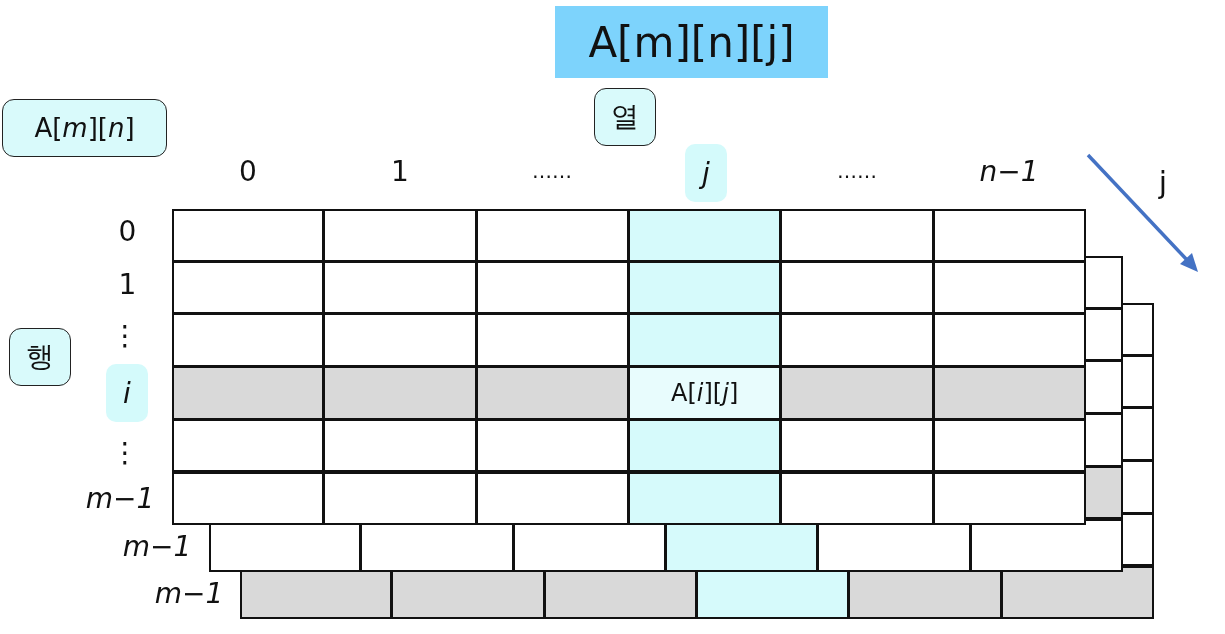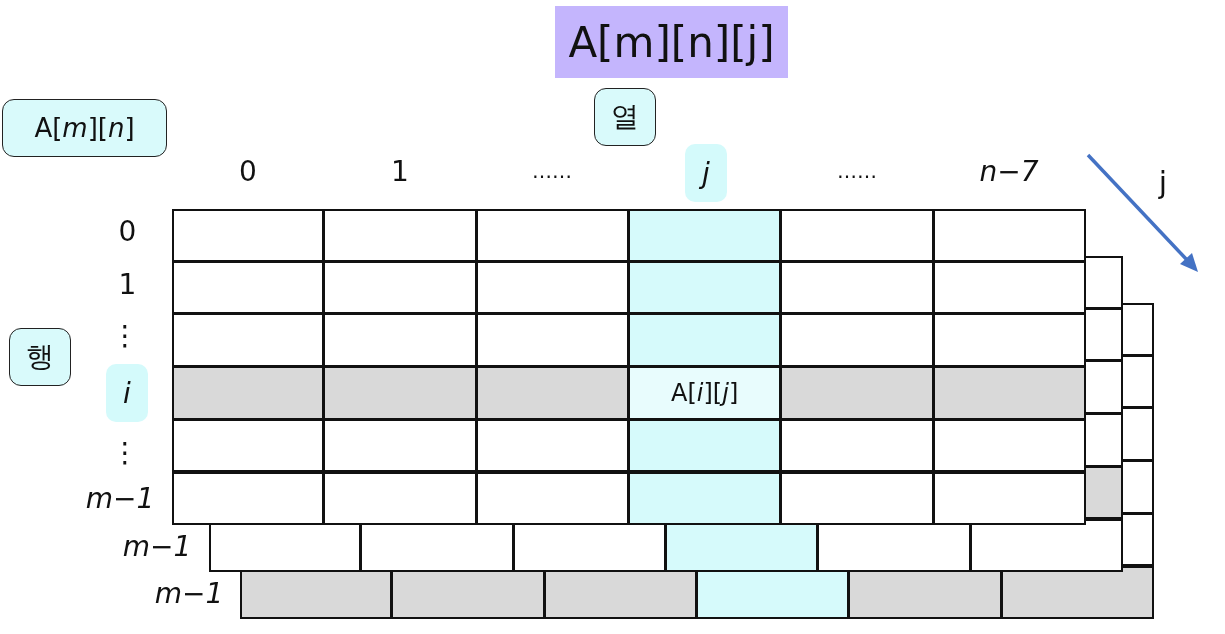--- a/index.html
+++ b/index.html
@@ -1,19 +1,19 @@
 <!DOCTYPE html>
 <html><head>
   <meta charset="utf-8">
   <style>
     html, body { margin: 0; padding: 0; background: #ffffff; }
     body { width: 1225px; height: 634px; position: relative; overflow: hidden;
            font-family: "DejaVu Sans", sans-serif; color: #111; }
     .abs { position: absolute; }
-    .title-box { left: 555px; top: 6px; width: 233px; height: 72px; background: #c4b5fd;
+    .title-box { left: 555px; top: 6px; width: 273px; height: 72px; background: #7dd3fc;
                  display: flex; align-items: center; justify-content: center;
                  font-size: 42px; color: #111; text-align: center; }
     .pill { border: 1.5px solid #222; border-radius: 12px; background: #d9fafb;
             display: flex; align-items: center; justify-content: center; box-sizing: border-box; }
     .hl { background: #d4fafb; border-radius: 10px; display: flex; align-items: center; justify-content: center; }
     .lbl { font-size: 28px; display: flex; align-items: center; justify-content: center; }
     .ital { font-style: italic; }
     .layer { position: absolute; }
     .cell { position: absolute; box-sizing: border-box; border: 2px solid #111; background: #fff; }
     .cell.cyan { background: #d6fafb; }
@@ -37,21 +37,21 @@
 <div class="abs pill" style="left:594px; top:88px; width:62px; height:58px; font-size:28px;">열</div>
 
 <div class="abs pill" style="left:9px; top:328px; width:62px; height:58px; font-size:28px;">행</div>
 
 <div class="abs lbl" style="left:172px; top:150px; width:152px; height:42px;">0</div>
 <div class="abs lbl" style="left:324px; top:150px; width:152px; height:42px;">1</div>
 <div class="abs lbl" style="left:476px; top:150px; width:152px; height:42px; font-size:20px;">……</div>
 <div class="abs hl lbl ital" style="left:685px; top:144px; width:42px; height:58px;">j</div>
 <div class="abs lbl" style="left:781px; top:150px; width:152px; height:42px; font-size:20px;">……</div>
 <div class="abs lbl" style="left:933px; top:150px; width:152px; height:42px;">
-  <span class="ital">n−7</span>
+  <span class="ital">n−1</span>
 </div>
 
 <div class="abs lbl" style="left:100px; top:209px; width:55px; height:44px;">0</div>
 <div class="abs lbl" style="left:100px; top:262px; width:55px; height:44px;">1</div>
 <div class="abs lbl" style="left:100px; top:313px; width:50px; height:44px;">⋮</div>
 <div class="abs hl lbl ital" style="left:106px; top:364px; width:42px; height:58px;">i</div>
 <div class="abs lbl" style="left:100px; top:430px; width:50px; height:44px;">⋮</div>
 <div class="abs lbl ital" style="left:78px; top:476px; width:84px; height:44px;">m−1</div>
 
 <div class="abs lbl ital" style="left:114px; top:524px; width:86px; height:44px;">m−1</div>

